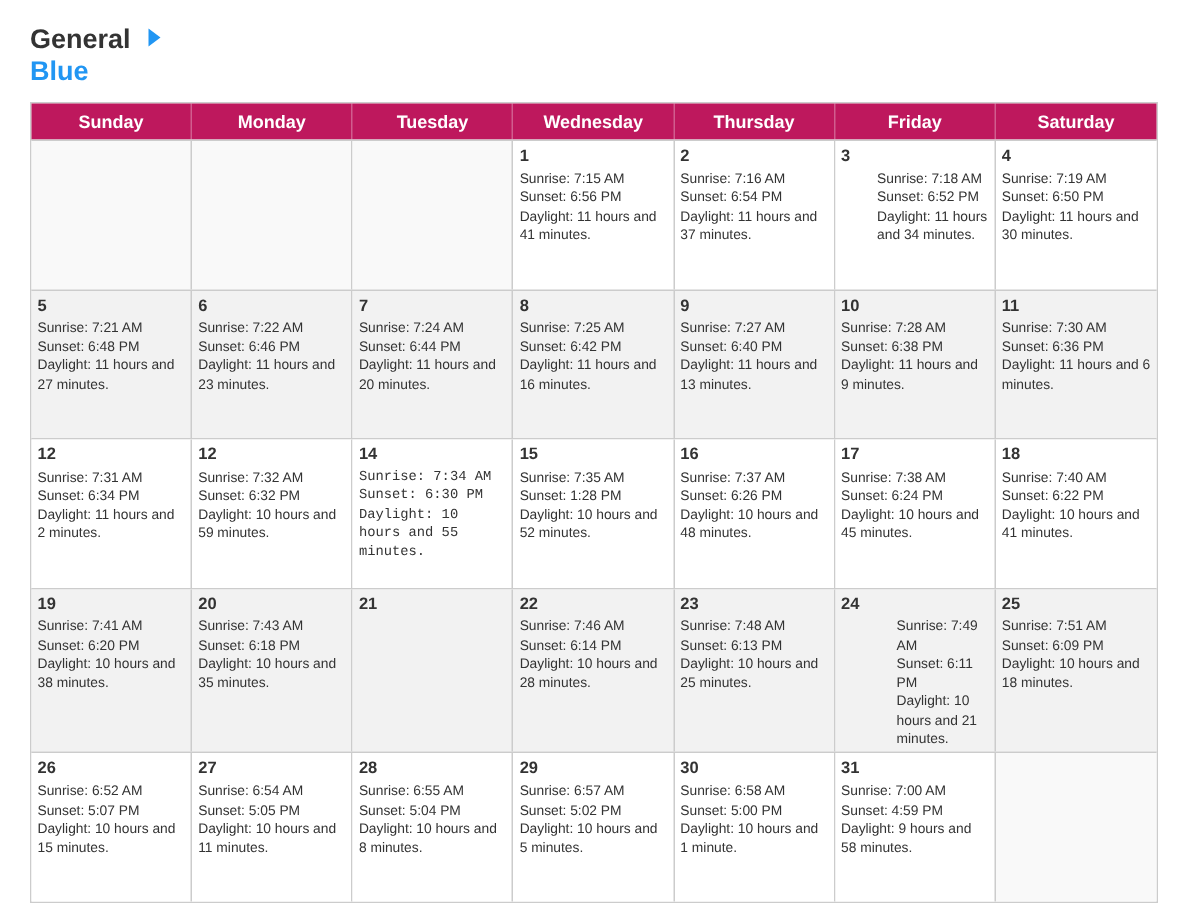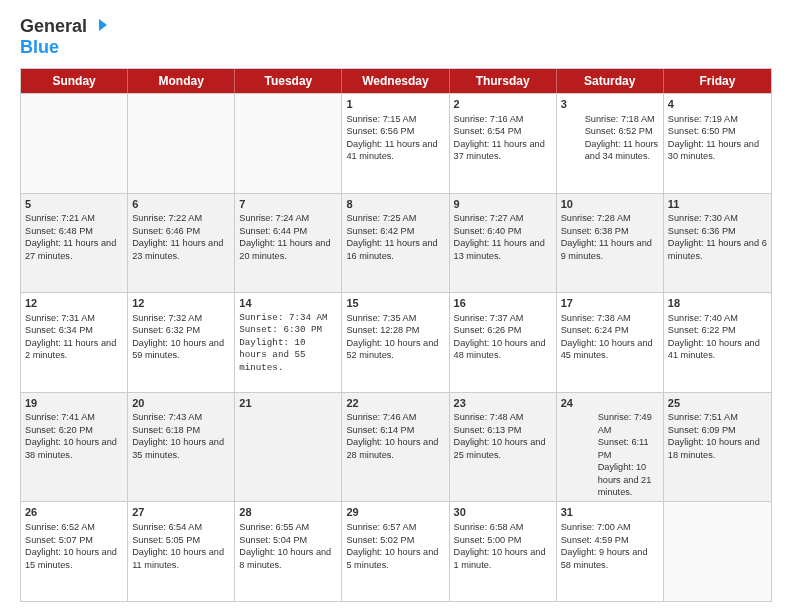--- a/index.html
+++ b/index.html
@@ -43,21 +43,21 @@
     }
     .calendar {
       flex: 1;
       display: flex;
       flex-direction: column;
       border: 1px solid #ccc;
     }
     .day-headers {
       display: grid;
       grid-template-columns: repeat(7, 1fr);
-      background: #b91c1c;
+      background: #be185d;
     }
     .day-header {
       color: #fff;
       font-size: 12px;
       font-weight: bold;
       text-align: center;
       padding: 5px 2px;
       border-right: 1px solid rgba(255,255,255,0.3);
     }
     .day-header:last-child { border-right: none; }
@@ -121,22 +121,22 @@
     </div>
   </div>
 
   <div class="calendar">
     <div class="day-headers">
     <div class="day-header">Sunday</div>
         <div class="day-header">Monday</div>
         <div class="day-header">Tuesday</div>
         <div class="day-header">Wednesday</div>
         <div class="day-header">Thursday</div>
+        <div class="day-header">Friday</div>
         <div class="day-header">Saturday</div>
-        <div class="day-header">Friday</div>
       </div>
     <div class="calendar-body">
     <div class="week-row">
           <div class="day-cell empty"></div>
           <div class="day-cell empty"></div>
           <div class="day-cell empty"></div>
           <div class="day-cell">
             <span class="day-number">1</span>
             <div class="cell-text" style="white-space: pre-line;">Sunrise: 7:15 AM
 Sunset: 6:56 PM
@@ -220,21 +220,21 @@
           </div>
           <div class="day-cell">
             <span class="day-number">14</span>
             <div class="cell-text" style="white-space: pre-line; font-family: Liberation Mono, monospace;">Sunrise: 7:34 AM
 Sunset: 6:30 PM
 Daylight: 10 hours and 55 minutes.</div>
           </div>
           <div class="day-cell">
             <span class="day-number">15</span>
             <div class="cell-text" style="white-space: pre-line;">Sunrise: 7:35 AM
-Sunset: 12:28 PM
+Sunset: 1:28 PM
 Daylight: 10 hours and 52 minutes.</div>
           </div>
           <div class="day-cell">
             <span class="day-number">16</span>
             <div class="cell-text" style="white-space: pre-line;">Sunrise: 7:37 AM
 Sunset: 6:26 PM
 Daylight: 10 hours and 48 minutes.</div>
           </div>
           <div class="day-cell">
             <span class="day-number">17</span>

